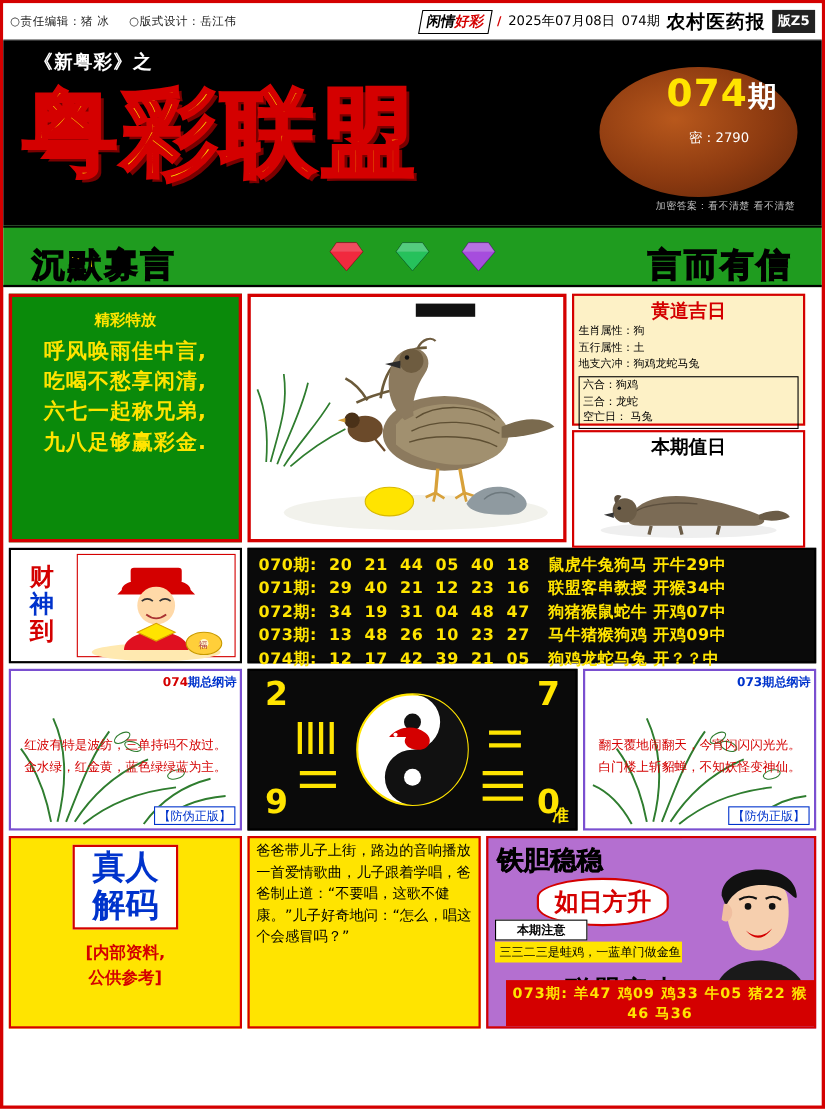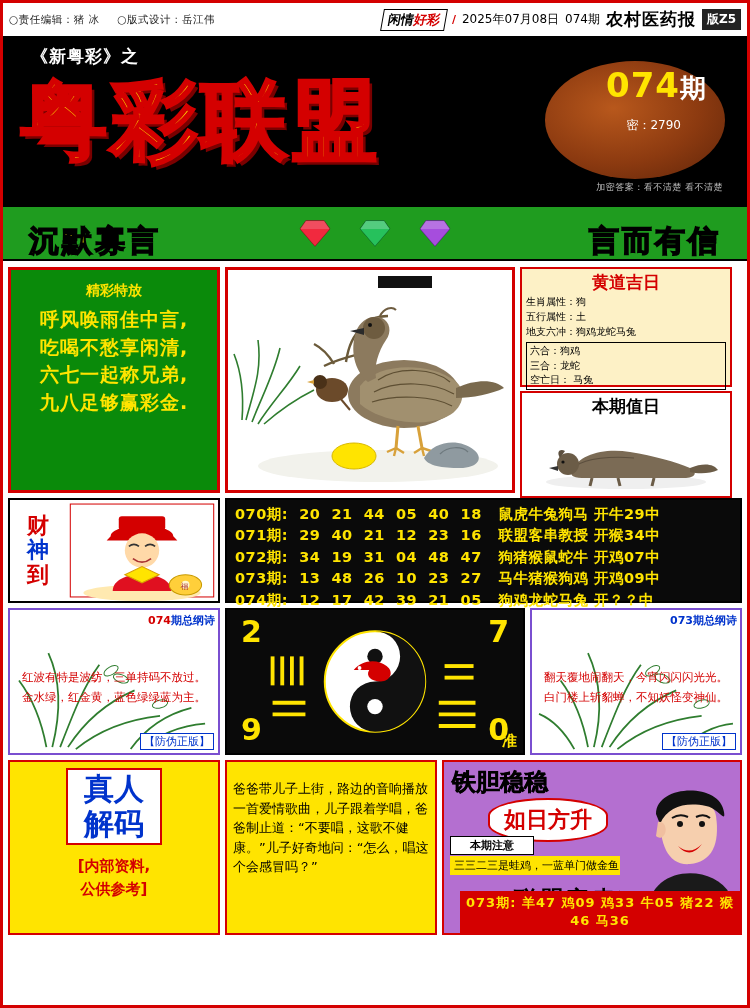--- a/index.html
+++ b/index.html
@@ -273,21 +273,21 @@
     font-size: 30px; font-weight:bold; line-height:1.15;
     padding: 2px 0;
   }
   .zr-foot { color:#d40000; font-size:15px; font-weight:bold; text-align:center; margin-top:10px; line-height:1.5;}
   .story {
     width: 212px;
     border: 2px solid #d40000;
     background:#ffe400;
     font-size: 13px;
     line-height:1.5;
-    padding: 17px 6px;
+    padding: 2px 6px;
     color:#000;
   }
   .tiedan {
     flex:1;
     border: 2px solid #d40000;
     background:#b46fd0;
     position:relative;
     overflow:hidden;
   }
   .td-title {

